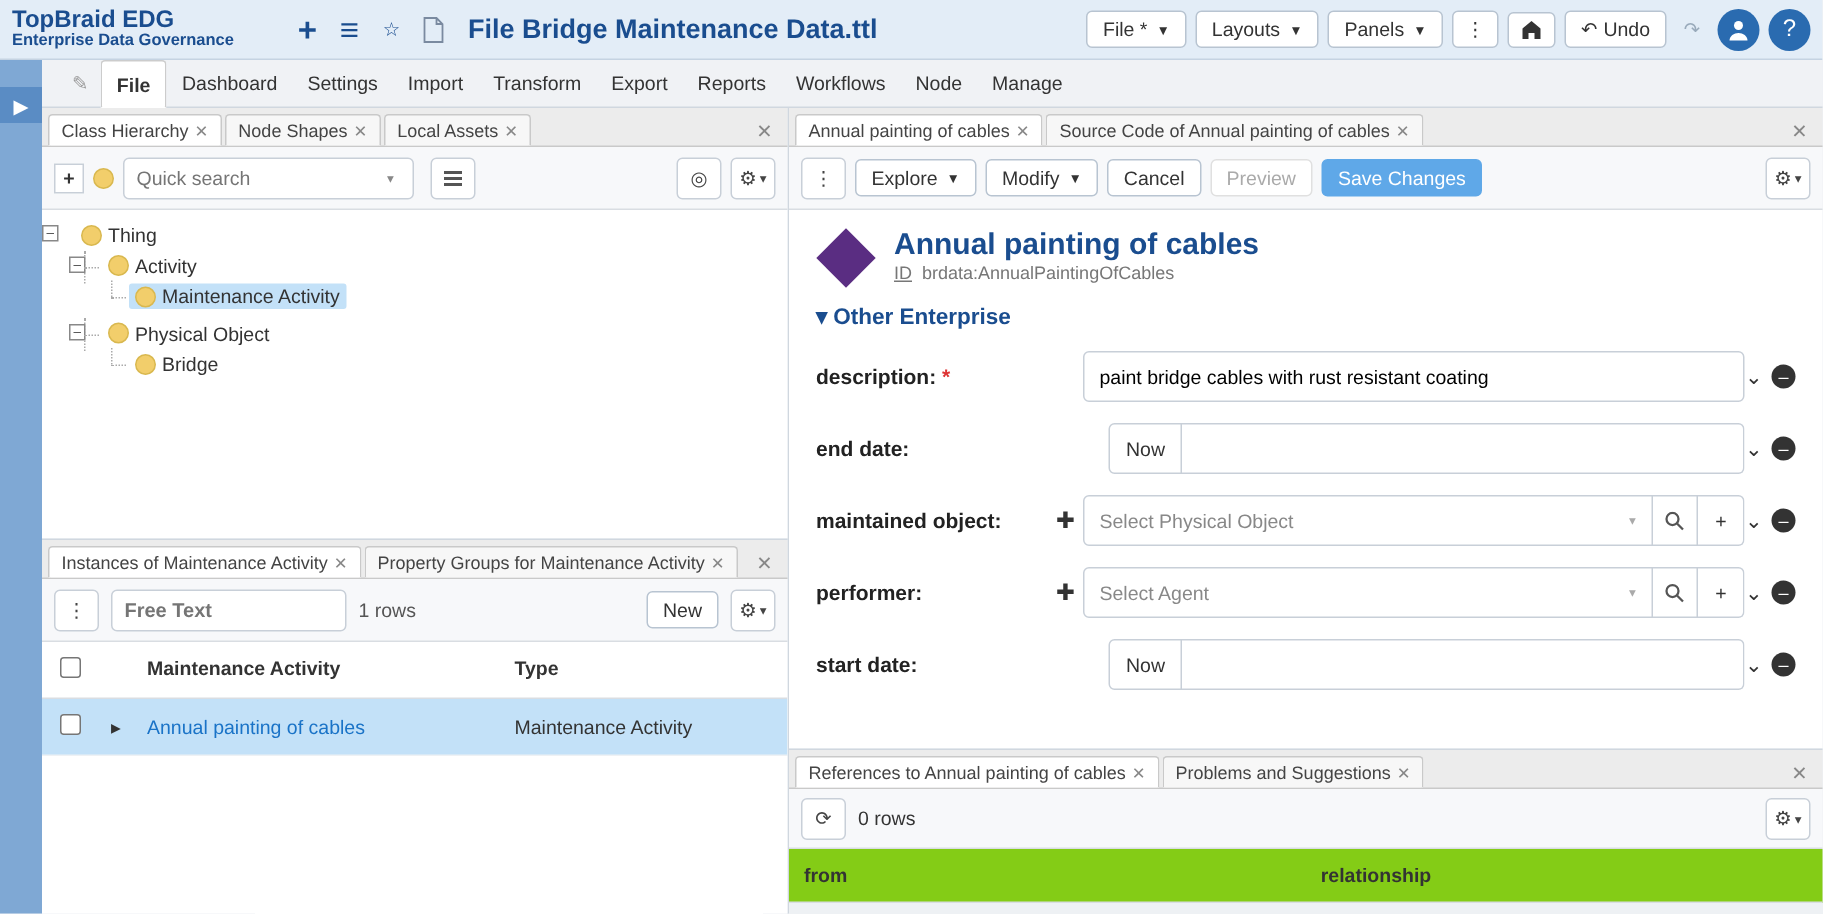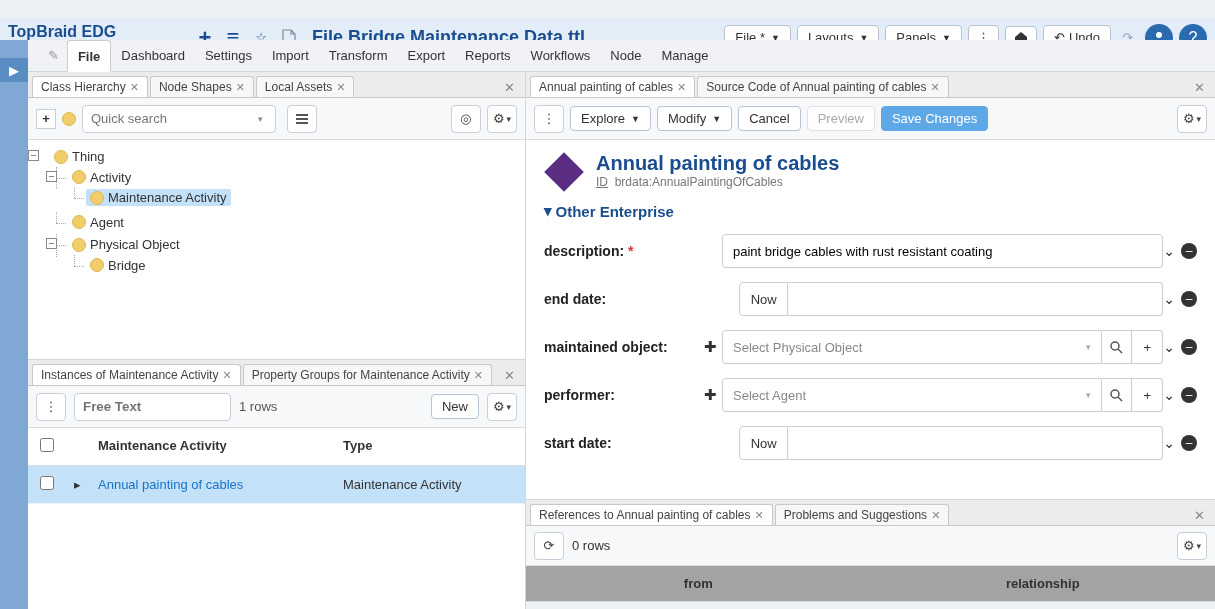--- a/index.html
+++ b/index.html
@@ -1,17 +1,17 @@
 <!DOCTYPE html>
 <html><head>
 <meta charset="utf-8">
 <style>
 * { box-sizing: border-box; margin: 0; padding: 0; font-family: -apple-system, BlinkMacSystemFont, "Segoe UI", Arial, sans-serif; }
 body { background: #eef1f4; font-size: 13px; color: #333; }
-.topbar { display: flex; align-items: center; height: 40px; background: #e3edf7; border-bottom: 1px solid #c5d3e2; padding: 0 8px; gap: 6px; margin-top: 18px; }
+.topbar { display: flex; align-items: center; height: 40px; background: #e3edf7; border-bottom: 1px solid #c5d3e2; padding: 0 8px; gap: 6px; }
 .brand { font-family: Georgia, "Times New Roman", serif; color: #1a4d8f; line-height: 1; }
 .brand .t1 { font-size: 16px; font-weight: bold; }
 .brand .t2 { font-size: 11px; font-weight: bold; }
 .tb-icon { width: 22px; height: 22px; display: inline-flex; align-items: center; justify-content: center; color: #1a4d8f; cursor: pointer; }
 .tb-big { font-size: 22px; font-weight: bold; }
 .file-title { flex: 1; display: flex; align-items: flex-end; gap: 6px; margin-left: 6px; }
 .file-title a { color: #1a4d8f; font-size: 18px; font-weight: 600; text-decoration: none; }
 .btn { background: #fff; border: 1px solid #b8c4d1; border-radius: 4px; padding: 4px 10px; font-size: 13px; cursor: pointer; display: inline-flex; align-items: center; gap: 4px; color: #333;}
 .btn.icon-only { padding: 4px 8px; }
 .btn.primary { background: #5fa8e8; color: #fff; border-color: #5fa8e8; }
@@ -73,21 +73,21 @@
 .input-group .grp-btn{ width:36px; height:34px; border:1px solid #c8cfd8; border-left:none; background:#fff; display:flex; align-items:center; justify-content:center; cursor:pointer;}
 .input-group .grp-btn:last-child{ border-radius:0 4px 4px 0;}
 .select { display:flex; align-items:center; justify-content:space-between; color:#888; background:#fff;}
 .now-group{ display:flex; flex:1;padding-left:17px;}
 .now-group .now{ width:56px; border:1px solid #c8cfd8; border-radius:4px 0 0 4px; display:flex; align-items:center; justify-content:center; height:34px; background:#fff; font-size:13px; cursor:pointer;}
 .now-group input{ border-radius:0 4px 4px 0; border-left:none;}
 .row-actions{ display:flex; gap:6px; color:#333; font-size:14px; align-items:center;}
 .row-actions span{cursor:pointer;}
 .minus{ width:16px;height:16px;border-radius:50%; background:#333; color:#fff; display:inline-flex; align-items:center; justify-content:center; font-size:12px; line-height:1;}
 .refs-toolbar{ height:40px; background:#f7f8fa; border-bottom:1px solid #d9dde2; display:flex; align-items:center; padding:0 8px; gap:8px;}
-.refs-table{ background:#a3a3a3;text-align:center;}
+.refs-table{ background:#84cc16;}
 .refs-table .hdr{ display:flex; border-bottom:1px solid #d9dde2; font-weight:600;}
 .refs-table .cell{ padding:10px 10px; flex:1;}
 svg{display:block;}
 input[type=checkbox]{ width:14px; height:14px;}
 </style>
 </head>
 <body>
 
 <div class="topbar">
   <div class="brand">
@@ -205,24 +205,20 @@
                     <span class="dot"></span>
                     <span>Activity</span>
                   </span>
                 <ul>
                   <li><span class="node selected">
                         <span class="dot"></span>
                         <span>Maintenance Activity</span>
                       </span></li>
                 </ul>
               </li>
-              <li><span class="node">
-                    <span class="dot"></span>
-                    <span>Agent</span>
-                  </span></li>
               <li>
                 <span class="toggle">–</span>
                 <span class="node">
                     <span class="dot"></span>
                     <span>Physical Object</span>
                   </span>
                 <ul>
                   <li><span class="node">
                         <span class="dot"></span>
                         <span>Bridge</span>

